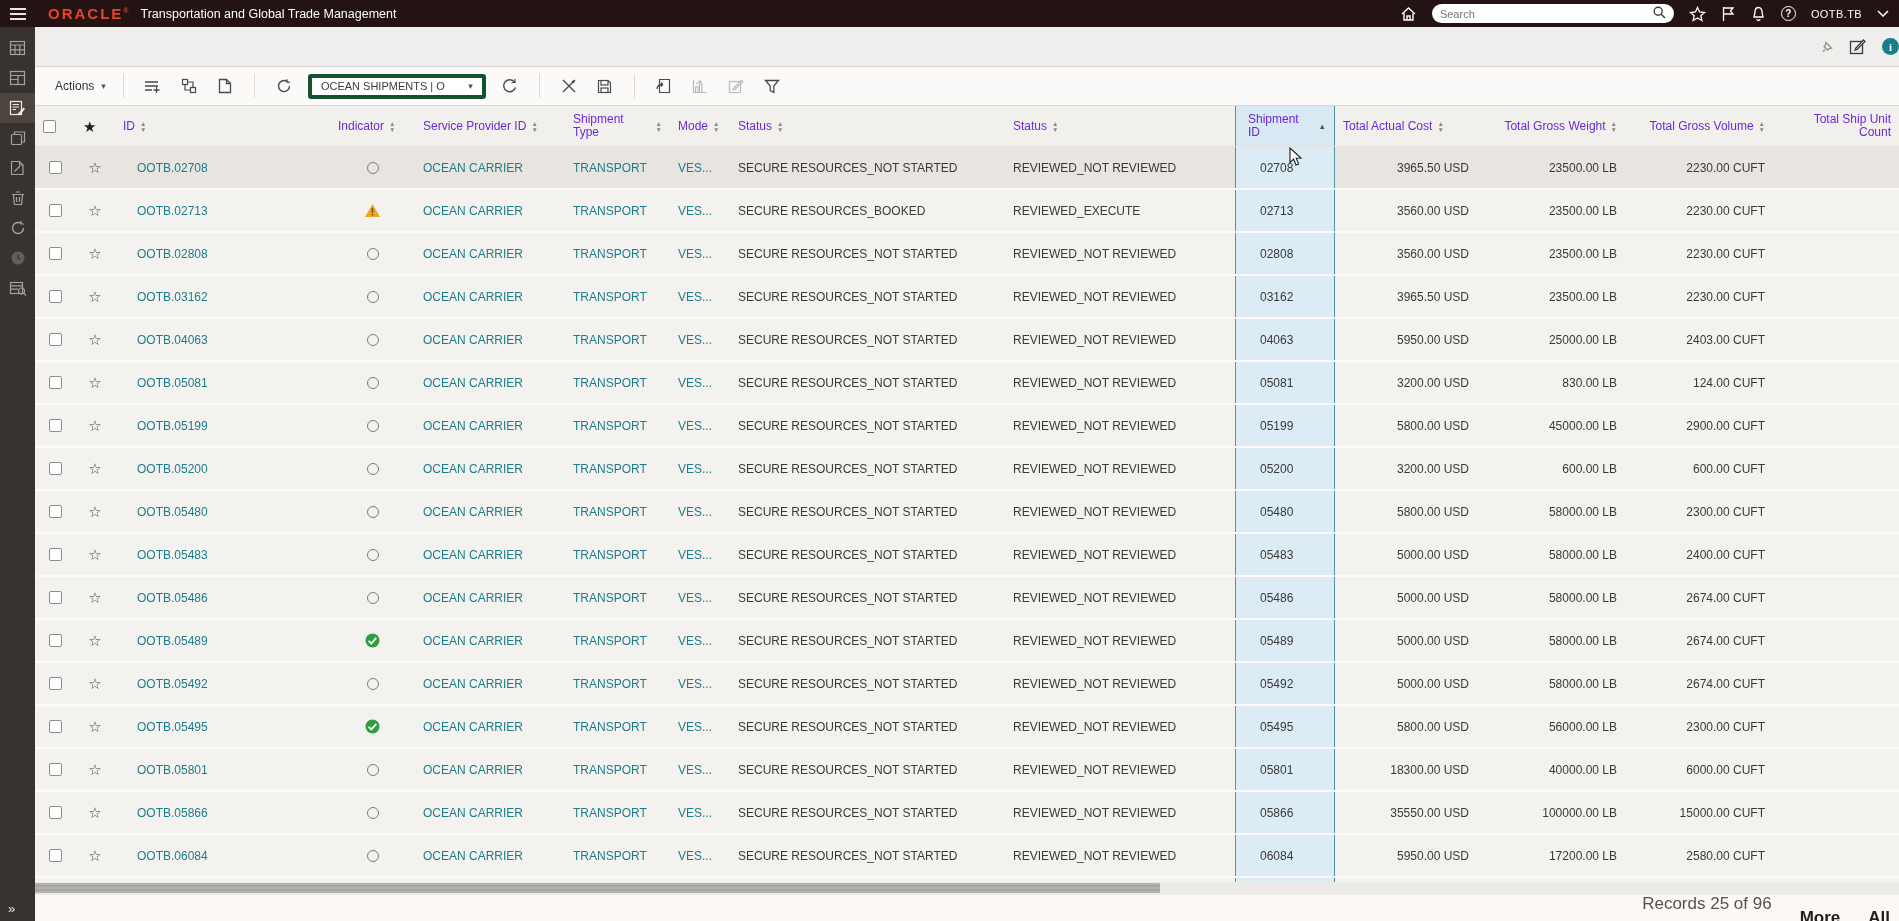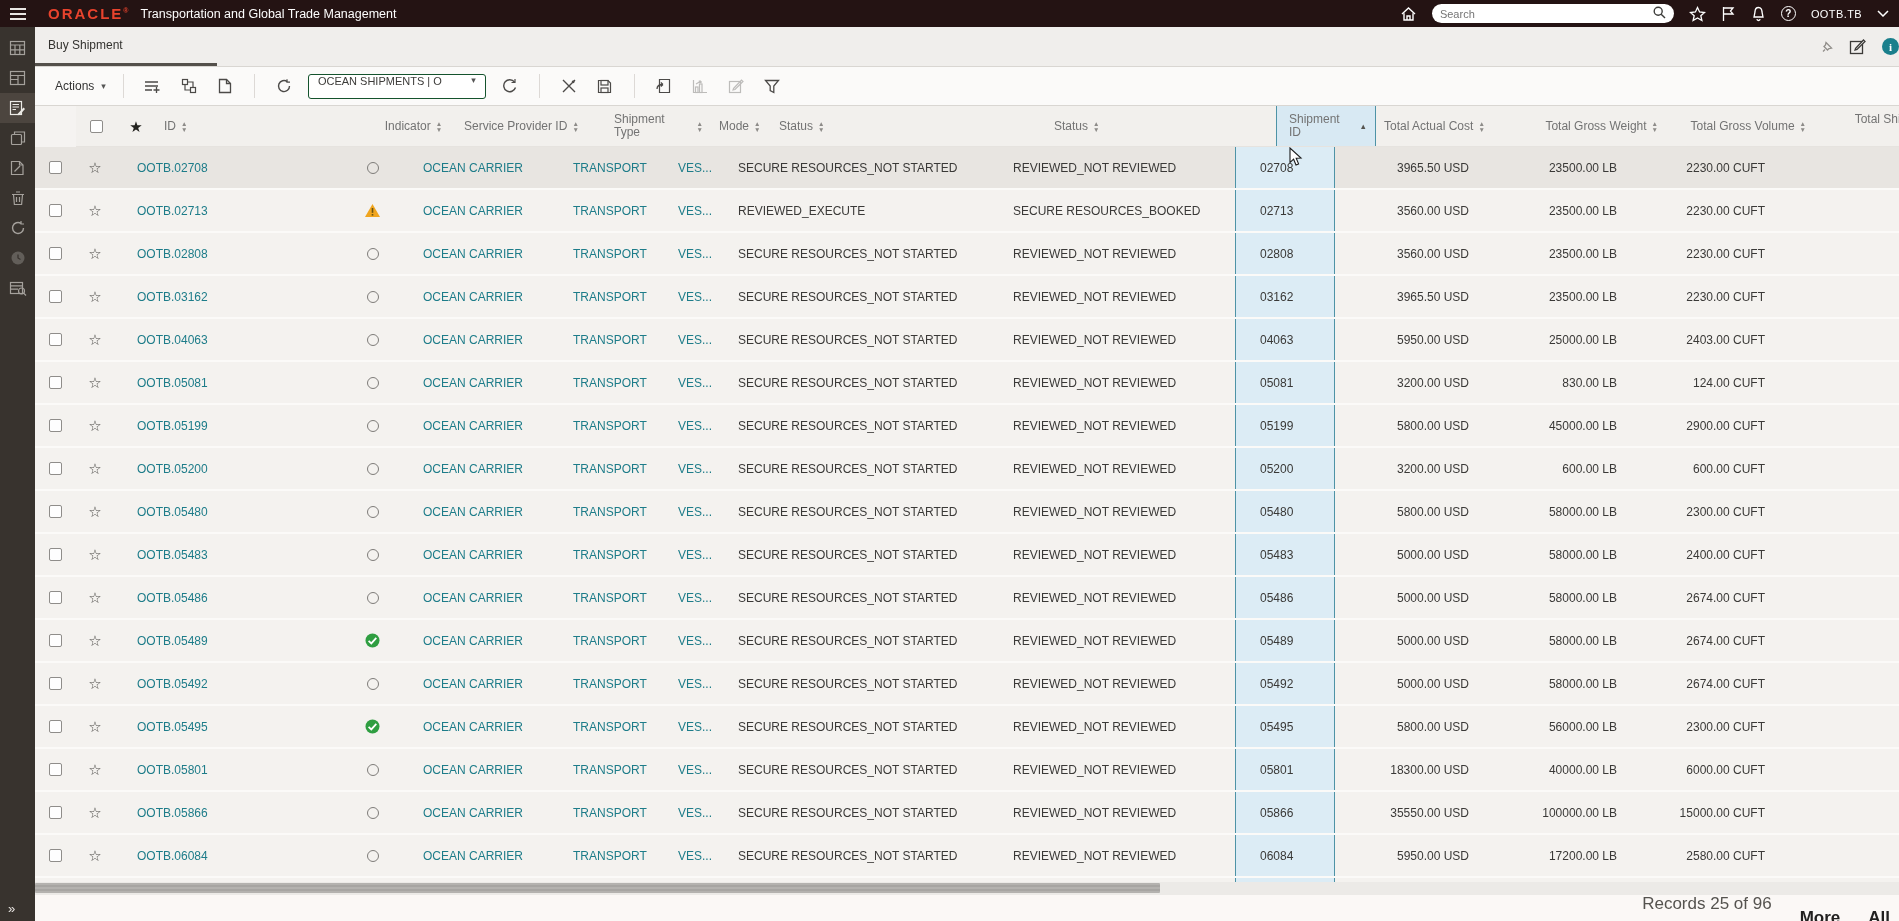--- a/index.html
+++ b/index.html
@@ -40,27 +40,27 @@
   .info-badge { width:17px; height:17px; background:#1a7f8c; color:#fff; border-radius:50%; display:flex; align-items:center; justify-content:center; font-size:11px; font-weight:bold; font-family:"Liberation Serif",serif; margin-right:-2px; }
   .info-badge::before { content:"i"; }
 
   
   .toolbar { height:39px; background:#fbfaf9; border-bottom:1px solid #d9d6d2; display:flex; align-items:center; padding-left:14px; }
   .actions-btn { display:flex; align-items:center; gap:7px; font-size:12px; color:#333; cursor:pointer; padding:4px 6px; }
   .caret-down::after { content:"\25BE"; font-size:9px; color:#555; }
   .tsep { width:1px; height:24px; background:#ddd9d6; margin:0 11px; }
   .tool-icon { width:36px; height:28px; display:flex; align-items:center; justify-content:center; cursor:pointer; }
   .tool-icon.disabled { opacity:.35; cursor:default; }
-  .saved-search { height:25px; width:178px; border:1px solid #14532d; border-radius:3px; background:#fff; display:flex; align-items:flex-start; justify-content:space-between; padding:0 9px; font-size:11px; color:#3d3c3a; cursor:pointer; margin:0 6px; }
+  .saved-search { height:25px; width:178px; border:4px solid #14532d; border-radius:3px; background:#fff; display:flex; align-items:center; justify-content:space-between; padding:0 9px; font-size:11px; color:#3d3c3a; cursor:pointer; margin:0 6px; }
 
   
   .grid { --cols: 40px 40px 215px 85px 150px 105px 60px 275px 230px 100px 142px 148px 148px 126px; }
-  .grid-head { display:grid; grid-template-columns:var(--cols); height:41px; background:#f2f0ed; align-items:center; font-size:12px; color:#737373; border-bottom:1px solid #e6e3df;margin-left:41px; }
+  .grid-head { display:grid; grid-template-columns:var(--cols); height:41px; background:#f2f0ed; align-items:center; font-size:12px; color:#6d28d9; border-bottom:1px solid #e6e3df; }
   .hc { display:flex; align-items:center; gap:5px; padding:0 8px; line-height:13px; height:100%; }
-  .hc.center { justify-content:center; }
+  .hc.center { }
   .hc.right { justify-content:flex-end; text-align:right; }
   .hc.shipid-col { background:#d8e9f3; border-left:1px solid #4e93a6; border-right:1px solid #4e93a6; padding-left:12px; }
   .sort-both { display:inline-flex; flex-direction:column; line-height:5px; font-size:6.5px; color:#8d8b88; gap:1px; }
   .sort-both::before { content:"\25B2"; }
   .sort-both::after { content:"\25BC"; }
   .sort-asc { font-size:7.5px; color:#56544f; }
   .sort-asc::before { content:"\25B2"; }
   .hdr-star { font-size:15px; color:#23221f; }
   .hdr-star::before { content:"\2605"; }
 
@@ -206,23 +206,20 @@
           <circle cx="12.5" cy="10" r="3"></circle>
           <path d="M14.7 12.2 L17 14.5"></path>
         </svg>
     </div>
     <div class="side-expand"></div>
   </div>
 
   <div class="main">
 
     <div class="tabbar">
-      <div class="tab">
-          <span>Buy Shipment</span>
-        </div>
       <div class="tab-right">
         <span class="ticon">
           <svg width="11" height="12" viewBox="0 0 11 12" fill="none" stroke="#918e8a" stroke-width="1.3">
               <path d="M4 1.5 L9.5 7 L7 7.5 L5.5 9 L2 5.5 L3.5 4 Z"></path>
               <path d="M3 8.5 L1 10.5"></path>
             </svg>
         </span>
         <span class="ticon">
           <svg width="17" height="17" viewBox="0 0 17 17" fill="none" stroke="#3b3a38" stroke-width="1.3">
               <rect x="1.5" y="3.5" width="12" height="12"></rect>
@@ -423,22 +420,22 @@
           </div>
         <div class="cell">
             <span class="link">OCEAN CARRIER</span>
           </div>
         <div class="cell">
             <span class="link">TRANSPORT</span>
           </div>
         <div class="cell">
             <span class="link">VES...</span>
           </div>
+        <div class="cell">SECURE RESOURCES_BOOKED</div>
         <div class="cell">REVIEWED_EXECUTE</div>
-        <div class="cell">SECURE RESOURCES_BOOKED</div>
         <div class="cell shipid-col">02713</div>
         <div class="cell right">3560.00 USD</div>
         <div class="cell right">23500.00 LB</div>
         <div class="cell right">2230.00 CUFT</div>
         <div class="cell right"></div>
       </div>
         <div class="grid grid-row">
         <div class="cell center">
             <span class="checkbox"></span>
           </div>

